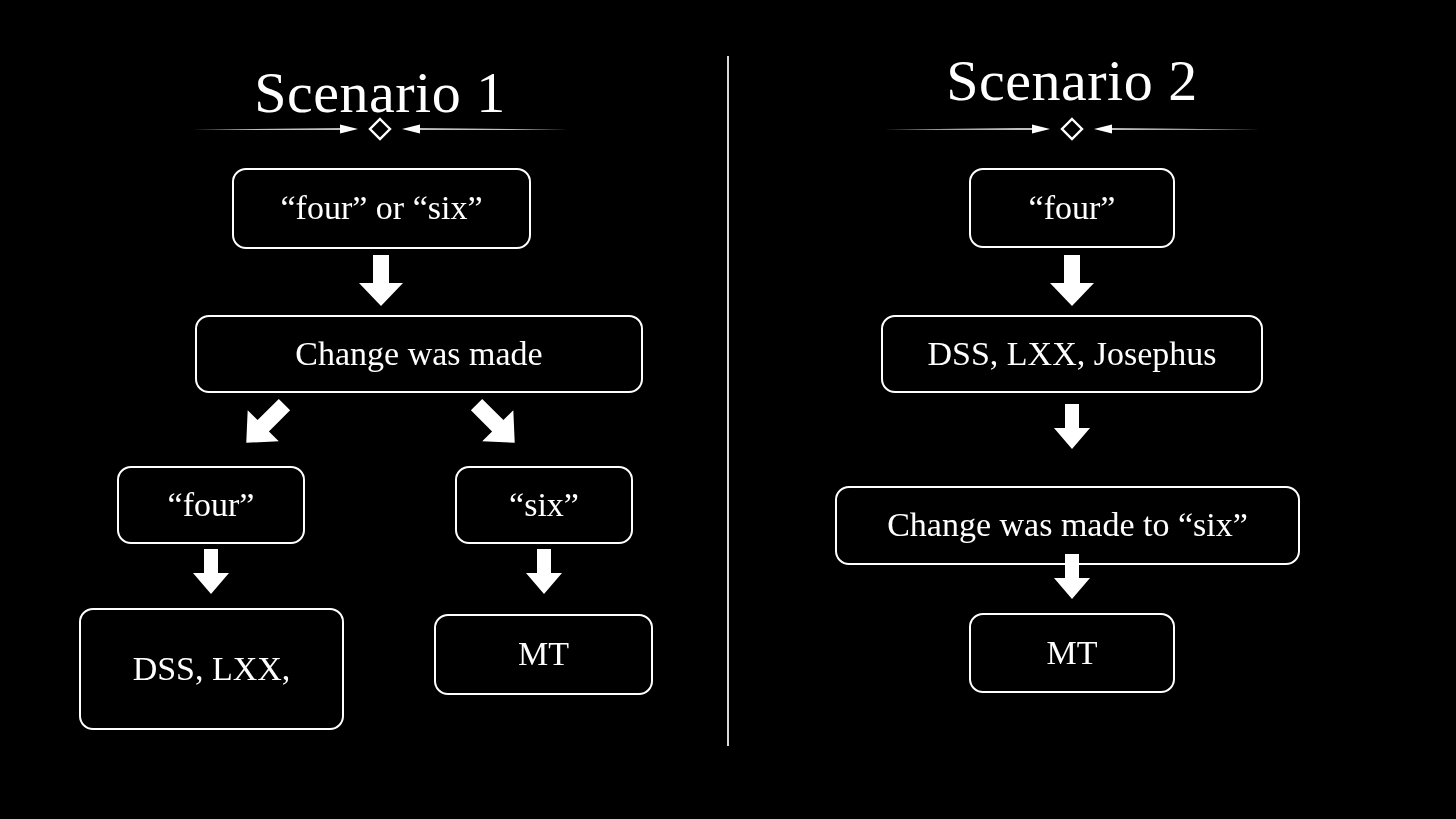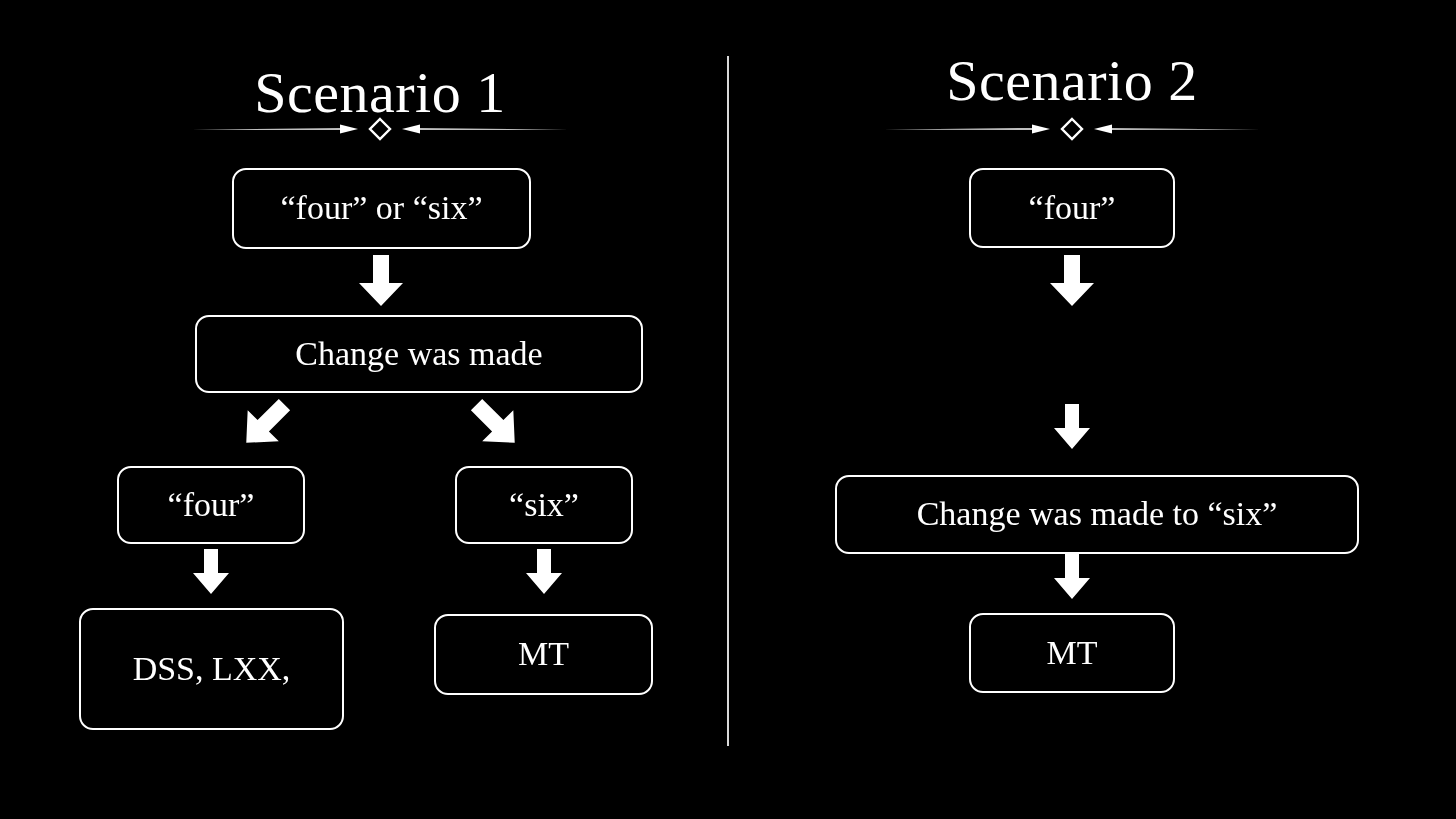--- a/index.html
+++ b/index.html
@@ -150,28 +150,29 @@
   </div>
 
   <div class="node" style="left:969px; top:168px; width:206px; height:80px;">“four”</div>
 
   <div class="arrow" style="left:1048px; top:255px;">
     <svg width="48" height="52" viewBox="0 0 48 52" aria-hidden="true">
       <path d="M16 0 H32 V28 H46 L24 51 L2 28 H16 Z" fill="#ffffff"></path>
     </svg>
   </div>
 
+  <div class="node" style="left:881px; top:315px; width:382px; height:78px;">DSS, LXX, Josephus</div>
 
   <div class="arrow" style="left:1052px; top:404px;">
     <svg width="40" height="46" viewBox="0 0 40 46" aria-hidden="true">
       <path d="M13 0 H27 V24 H38 L20 45 L2 24 H13 Z" fill="#ffffff"></path>
     </svg>
   </div>
 
-  <div class="node" style="left:835px; top:475px; width:524px; height:79px;">Change was made to “six”</div>
+  <div class="node" style="left:835px; top:486px; width:465px; height:79px;">Change was made to “six”</div>
 
   <div class="arrow" style="left:1052px; top:554px;">
     <svg width="40" height="46" viewBox="0 0 40 46" aria-hidden="true">
       <path d="M13 0 H27 V24 H38 L20 45 L2 24 H13 Z" fill="#ffffff"></path>
     </svg>
   </div>
 
   <div class="node" style="left:969px; top:613px; width:206px; height:80px;">MT</div>
 
 </div>

